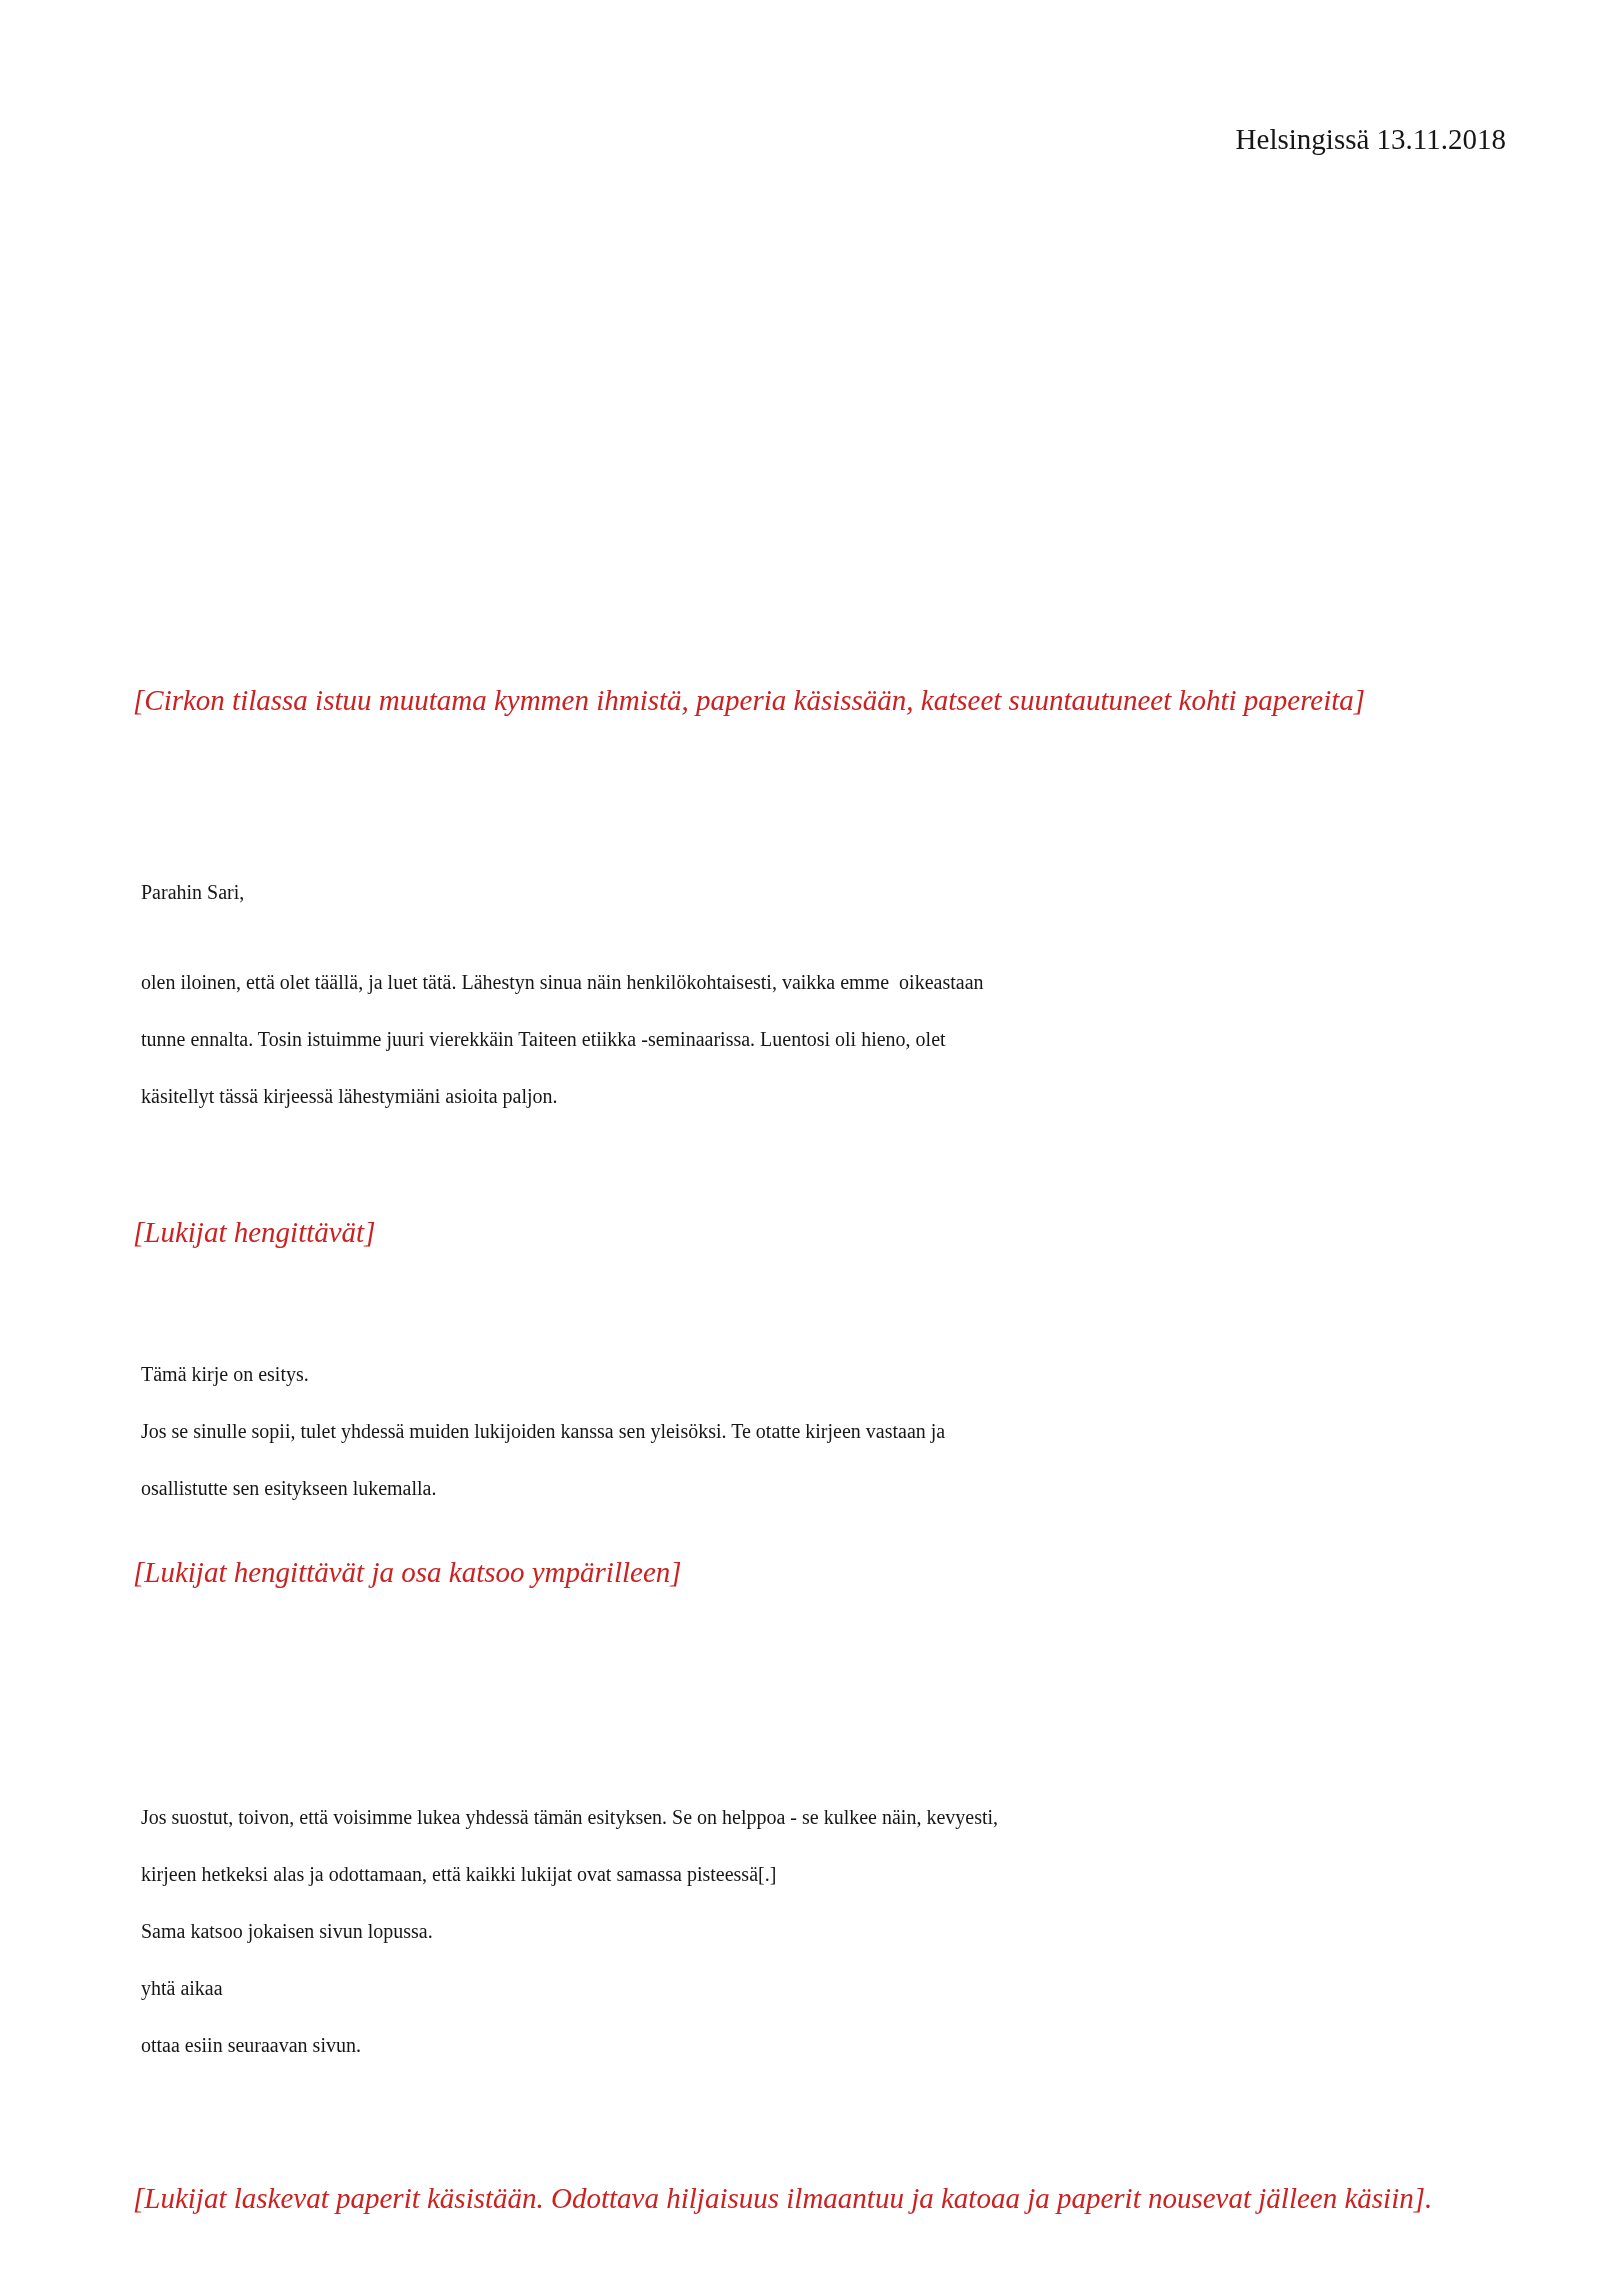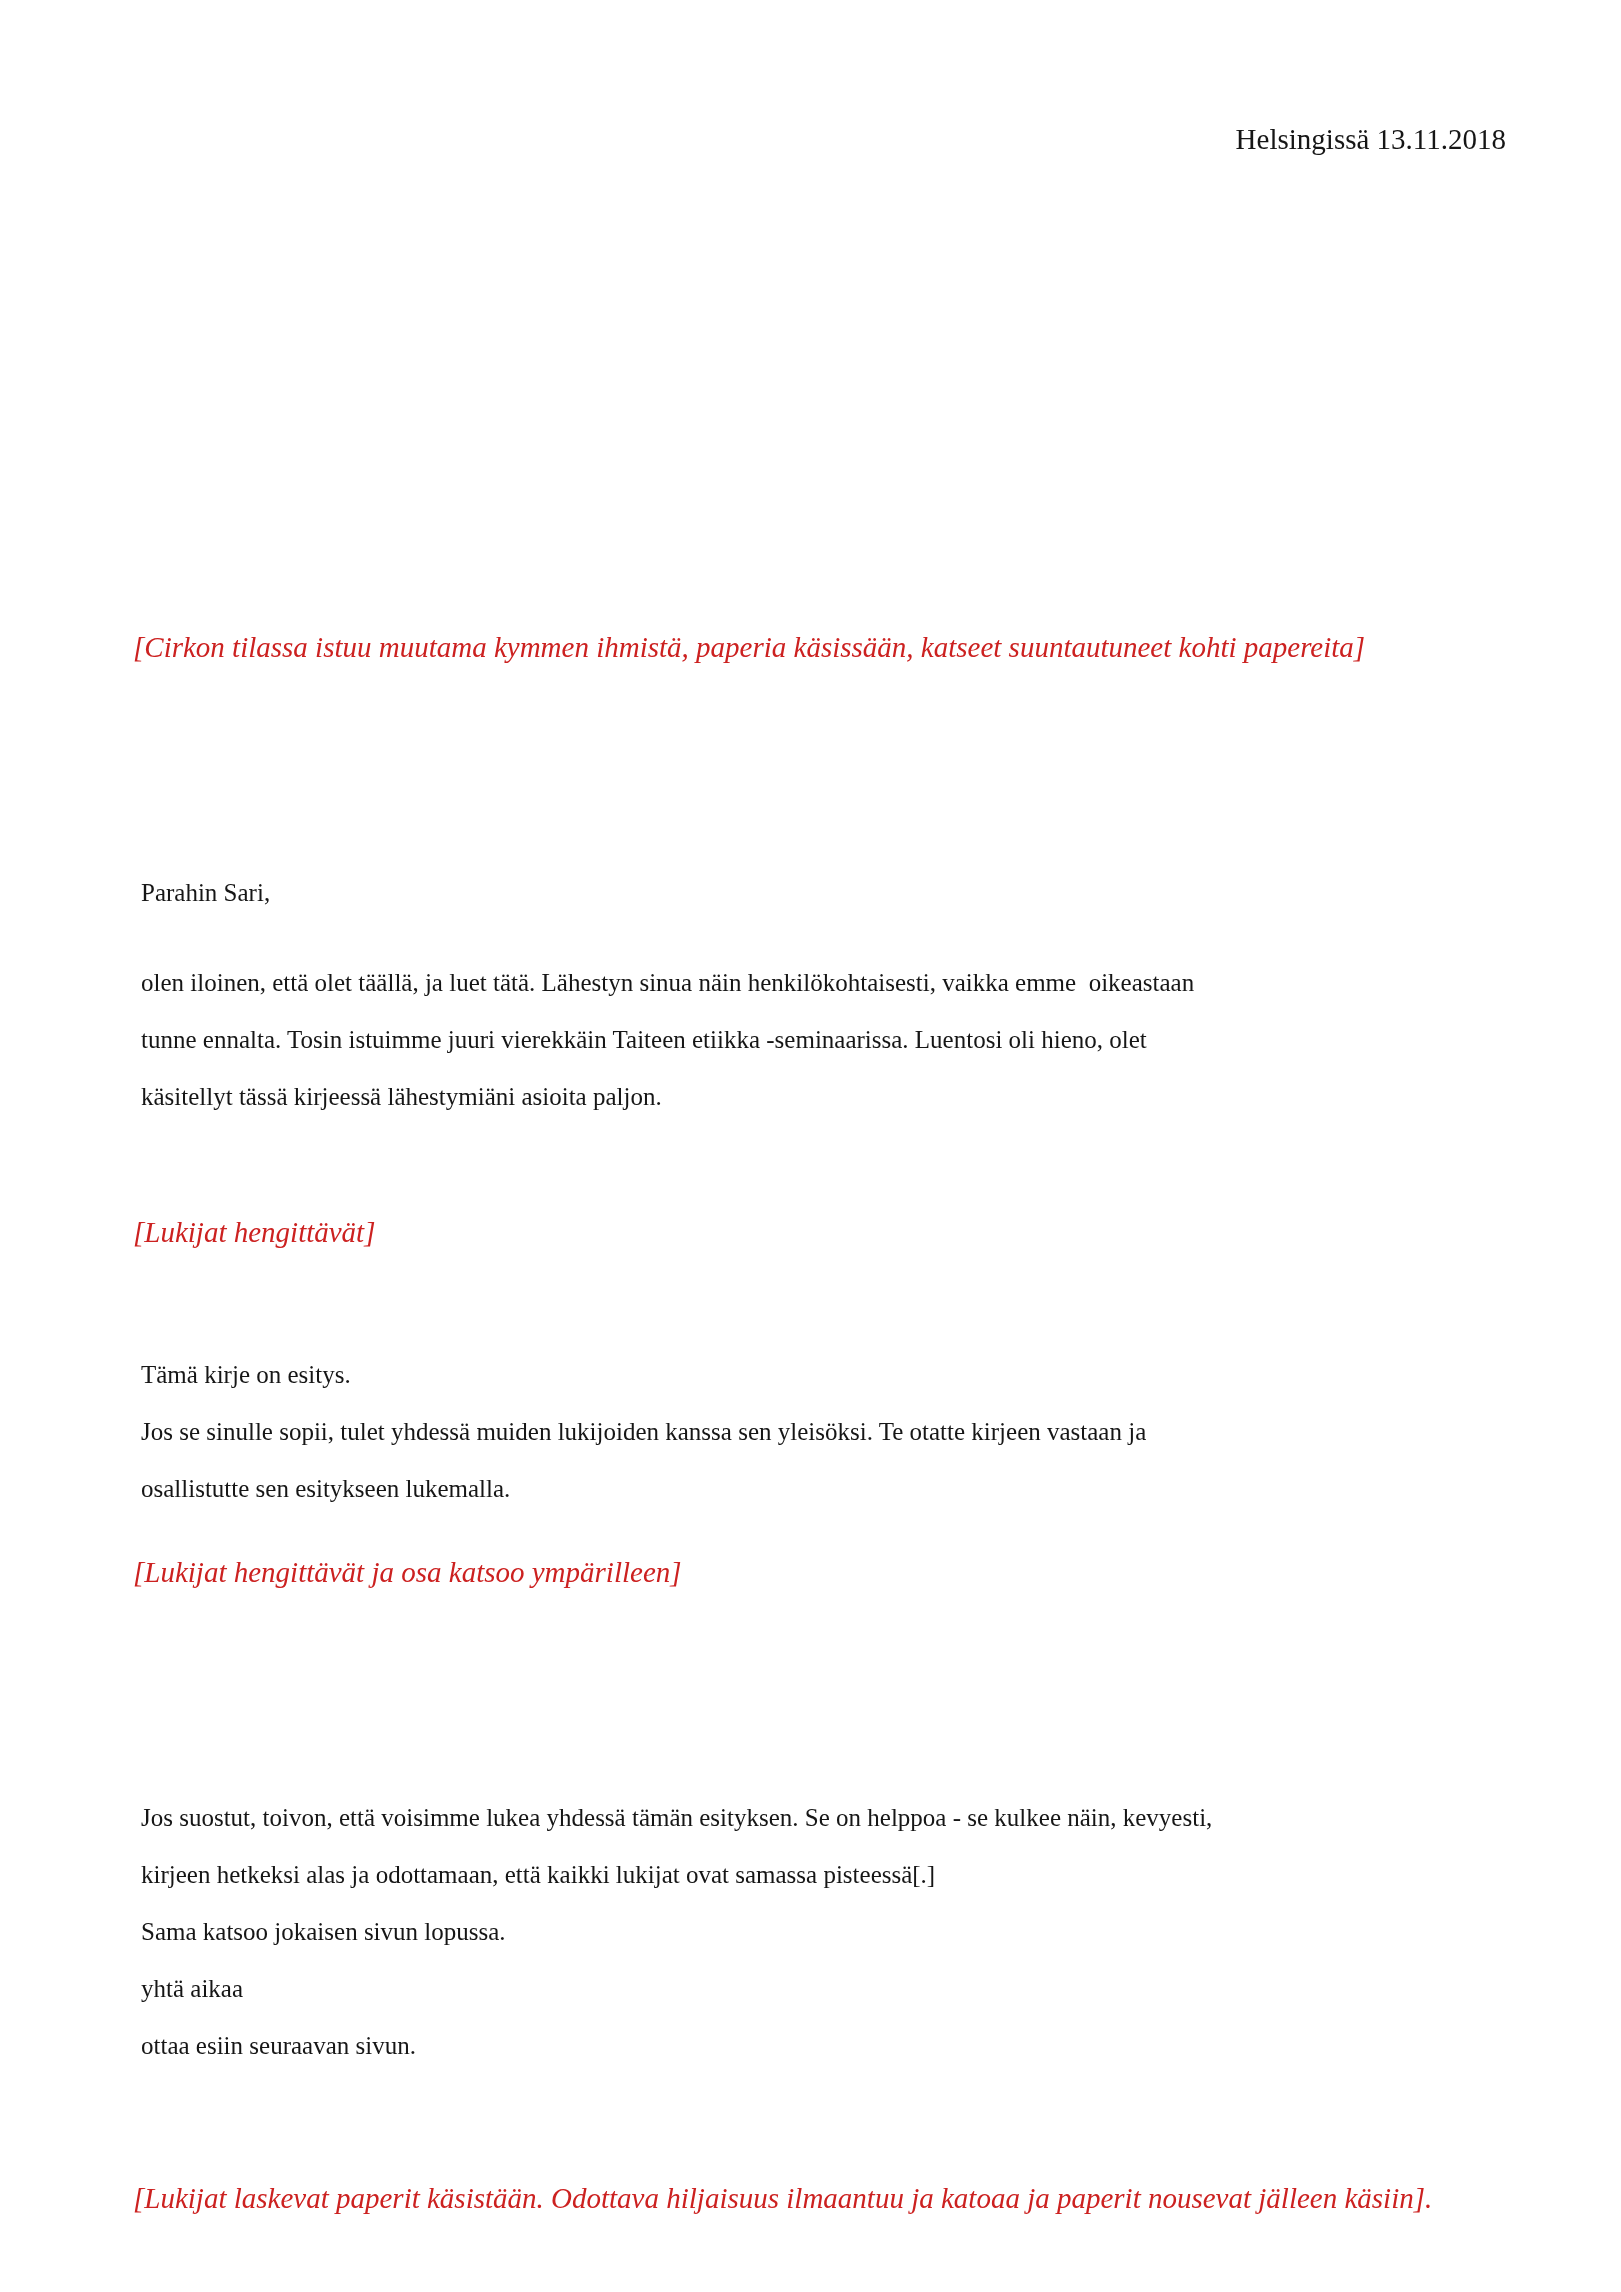--- a/index.html
+++ b/index.html
@@ -21,32 +21,32 @@
   .abs { position: absolute; left: 101px; }
   .dateline {
     position: absolute;
     right: 131px;
     top: 83px;
     font-size: 29px;
     line-height: 49px;
     white-space: pre;
   }
   .bodytext {
-    font-size: 25px;
+    font-size: 20px;
     line-height: 49px;
   }
   .bodytext .line { white-space: pre; }
   .stage {
     font-size: 29px;
     font-style: italic;
     line-height: 49px;
     color: var(--red);
     white-space: pre;
   }
-  .sd1 { top: 591px; }
+  .sd1 { top: 644px; }
   .salutation { top: 828px; }
   .p1 { top: 918px; }
   .sd2 { top: 1176px; }
   .p2 { top: 1310px; }
   .sd3 { top: 1516px; }
   .p3 { top: 1753px; }
   .sd4 { top: 2142px; }
 </style>
 </head>
 <body>

